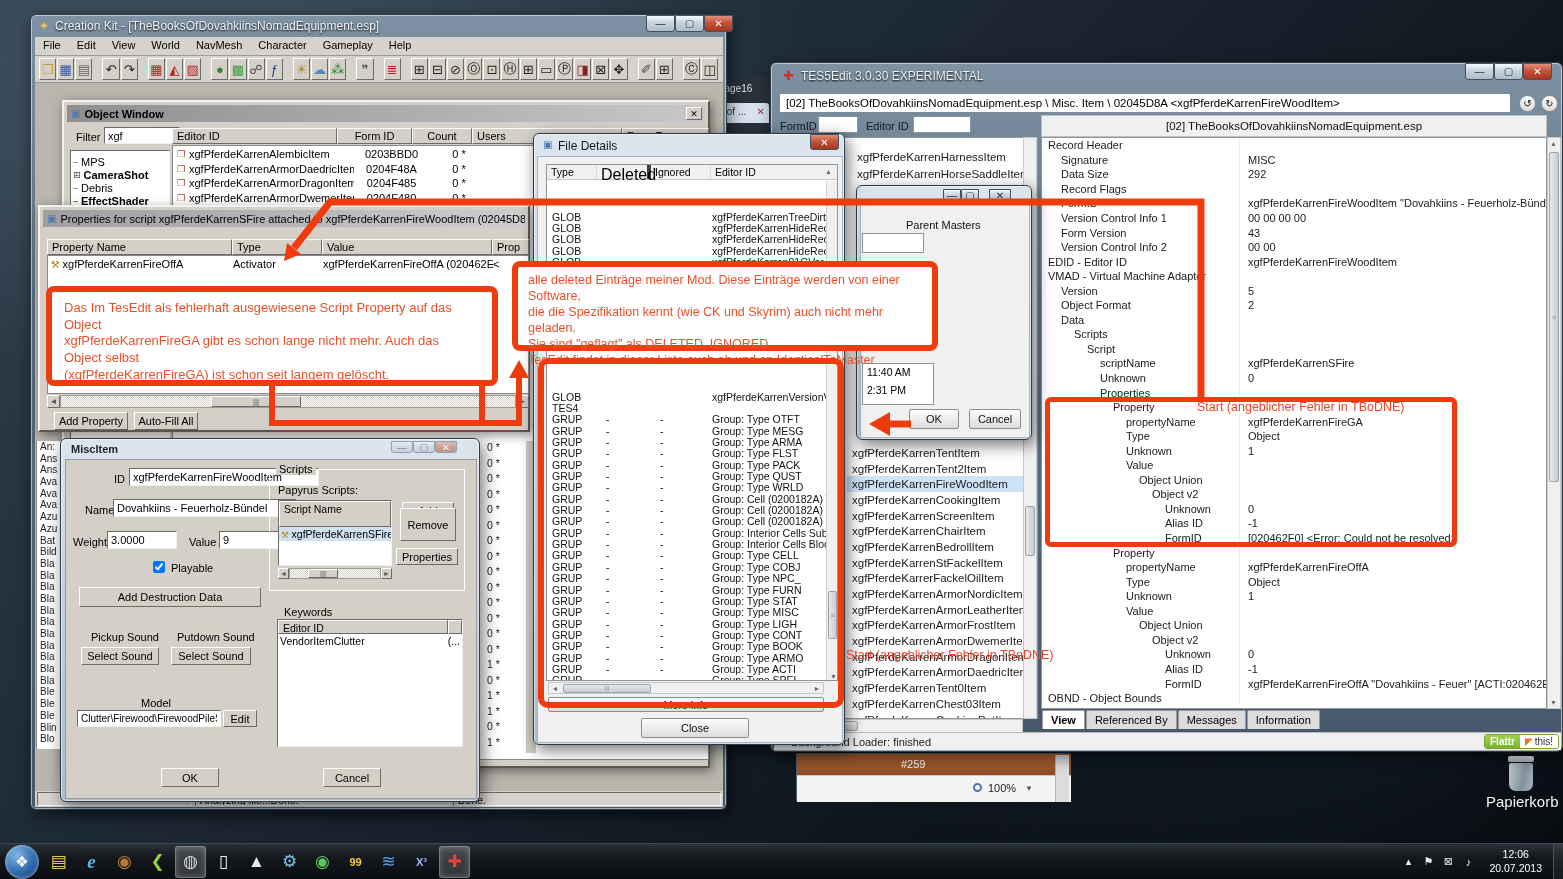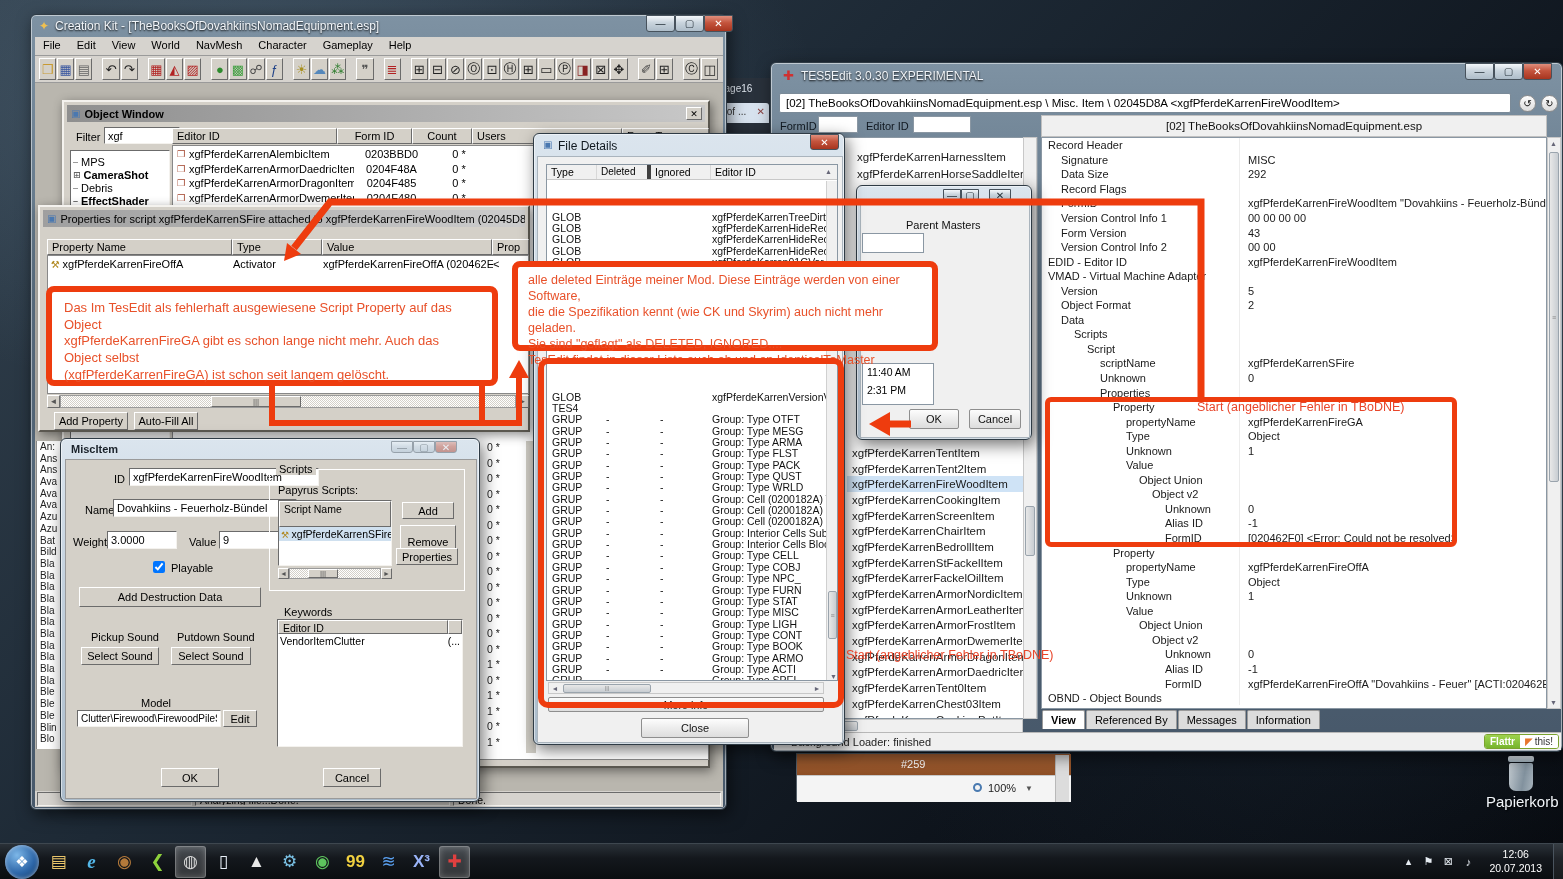--- a/index.html
+++ b/index.html
@@ -57,21 +57,21 @@
   
   .ann-box{position:absolute;border:6px solid #ee3c0e;border-radius:8px;background:#fff;color:#e8512a;font-size:13px;line-height:1.28;padding:8px 12px;white-space:pre-line;z-index:90}
   .ann-frame{position:absolute;border:6px solid #ee3c0e;border-radius:10px;background:transparent;z-index:90;pointer-events:none}
   .ann-text{position:absolute;color:#e8452a;font-size:12.5px;white-space:nowrap;z-index:91}
 
   
   #taskbar{position:absolute;left:0;top:843px;width:1563px;height:36px;z-index:100;
     background:linear-gradient(#2a3138,#14181d 40%,#0a0d10);border-top:1px solid #3e474f;display:flex;align-items:center}
   .tk{width:31px;height:32px;margin-right:2px;display:flex;align-items:center;justify-content:center;font-size:17px;border-radius:3px}
   .tk.pressed{background:rgba(255,255,255,.17);box-shadow:inset 0 0 6px rgba(255,255,255,.25);border:1px solid rgba(255,255,255,.3)}
-  .tk.txt{font-size:17px;font-weight:bold}
+  .tk.txt{font-size:11px;font-weight:bold}
   .tk.ie{font-style:italic;font-weight:bold;font-family:"Liberation Serif",serif;font-size:19px}
   .tray-ic{width:20px;text-align:center;font-size:11px;color:#e6ecf2}
 </style>
 </head>
 <body>
 
 <div id="screen">
 
   <div class="abs" style="left:711px;top:78px;width:62px;height:56px;background:rgba(42,50,60,.92);z-index:5">
     <span class="abs" style="left:8px;top:5px;font-size:10px;color:#dfe6ee">page16</span>
@@ -346,21 +346,21 @@
         </div>
       </div>
       <div class="abs" style="left:8px;top:98px;width:114px;height:11px;display:flex">
         <span class="thumb" style="width:11px;font-size:7px">◄</span>
         <span class="scroll" style="flex:1;position:relative">
             <span class="thumb abs" style="left:18px;top:0;width:30px;height:9px">|||</span>
           </span>
         <span class="thumb" style="width:11px;font-size:7px">►</span>
       </div>
       <div class="cbtn abs" style="left:132px;top:32px;width:52px;height:17px">Add</div>
-      <div class="cbtn abs" style="left:130px;top:55px;width:56px;height:33px">Remove</div>
+      <div class="cbtn abs" style="left:130px;top:38px;width:56px;height:33px">Remove</div>
       <div class="cbtn abs" style="left:126px;top:78px;width:62px;height:17px">Properties</div>
     </div>
 
     <span class="lbl" style="left:223px;top:167px">Keywords</span>
     <div class="abs sunk" style="left:216px;top:180px;width:186px;height:128px;background:#fff">
       <div style="display:flex">
         <span class="hdrcell" style="flex:1;height:14px;font-size:10.5px">Editor ID</span>
         <span class="hdrcell" style="width:14px;height:14px"></span>
       </div>
       <div style="display:flex;font-size:10.5px;padding:1px 2px">
@@ -637,21 +637,21 @@
 
   <div class="aero aero-light" style="left:533px;top:133px;width:312px;height:612px;z-index:30">
     <span class="abs" style="left:9px;top:5px;font-size:10px;color:#4a78b0">▣</span>
     <span class="abs" style="left:24px;top:5px;font-size:12px;color:#10181f">File Details</span>
     <div class="capbtn close abs" style="left:276px;top:0;width:29px;height:16px">✕</div>
     <div class="abs" style="left:3px;top:22px;width:306px;height:587px;background:#f0f0f0;border:1px solid #aab4bd"></div>
 
     <div class="abs w7list" style="left:12px;top:30px;width:292px;height:517px;overflow:hidden">
       <div style="display:flex;background:#f0f0f0;border-bottom:1px solid #c8c8c8;height:15px">
         <span style="width:50px;font-size:10.5px;padding:1px 4px;border-right:1px solid #d8d8d8">Type</span>
-        <span style="width:54px;font-size:10px;padding:1px 4px;border-right:4px solid #404040">Deleted</span>
+        <span style="width:54px;font-size:16px;padding:1px 4px;border-right:4px solid #404040">Deleted</span>
         <span style="width:60px;font-size:10.5px;padding:1px 4px;border-right:1px solid #d8d8d8">Ignored</span>
         <span style="flex:1;font-size:10.5px;padding:1px 4px">Editor ID</span>
         <span style="width:12px;font-size:7px;color:#667;padding-top:3px">▲</span>
       </div>
       <div class="abs" style="left:1px;top:46px;width:278px;height:69px;overflow:hidden">
 
       <div class="fd-row">
             <span class="c1">GLOB</span>
             <span class="c2"></span>
             <span class="c3"></span>

